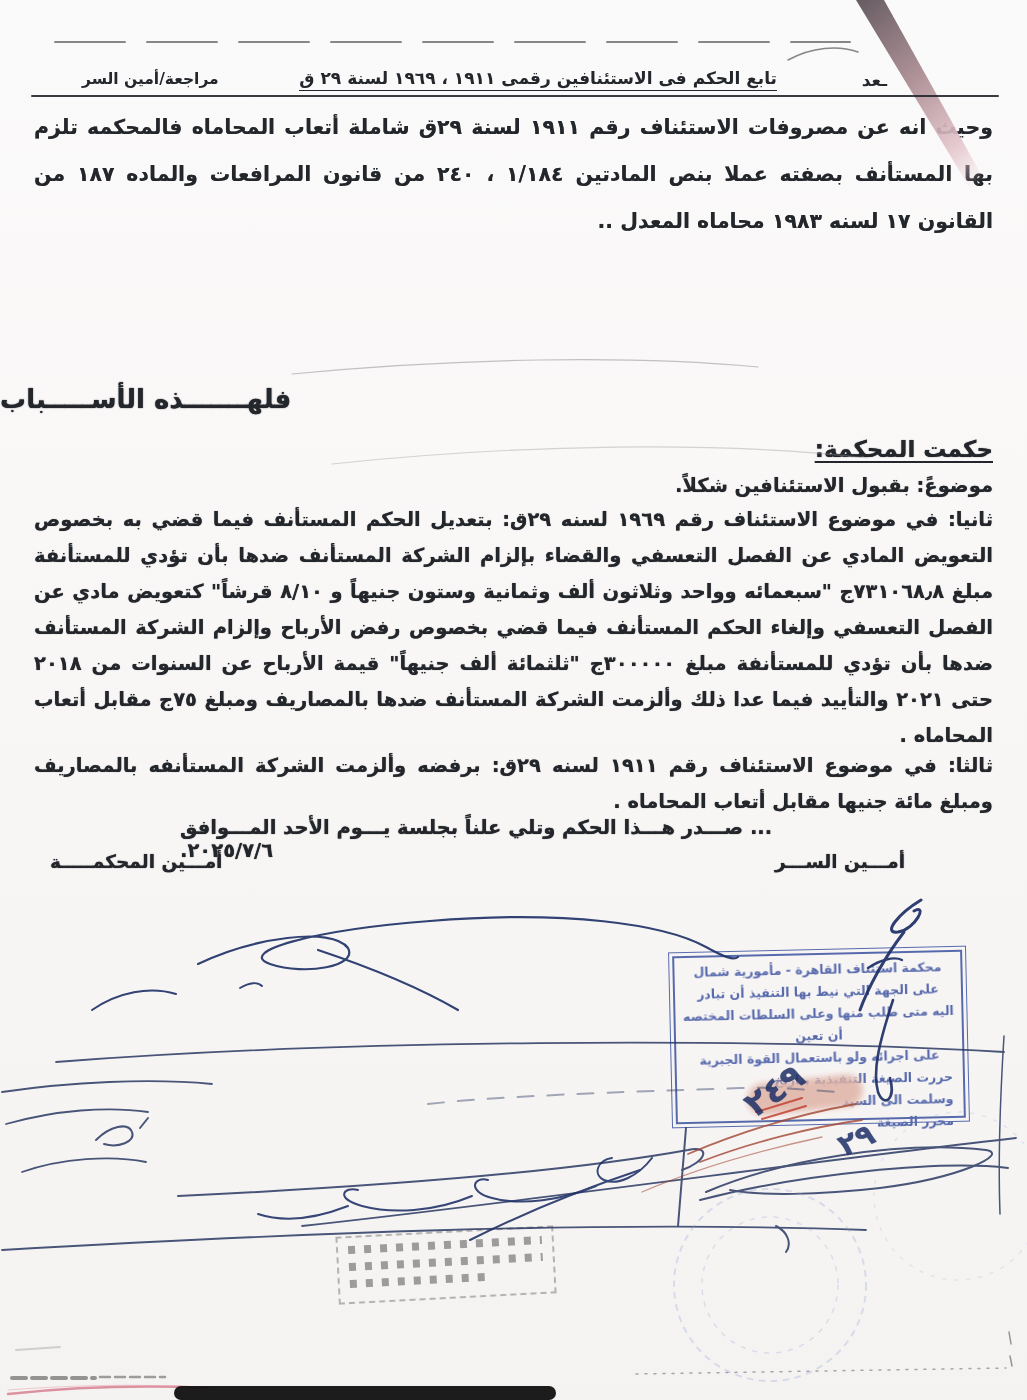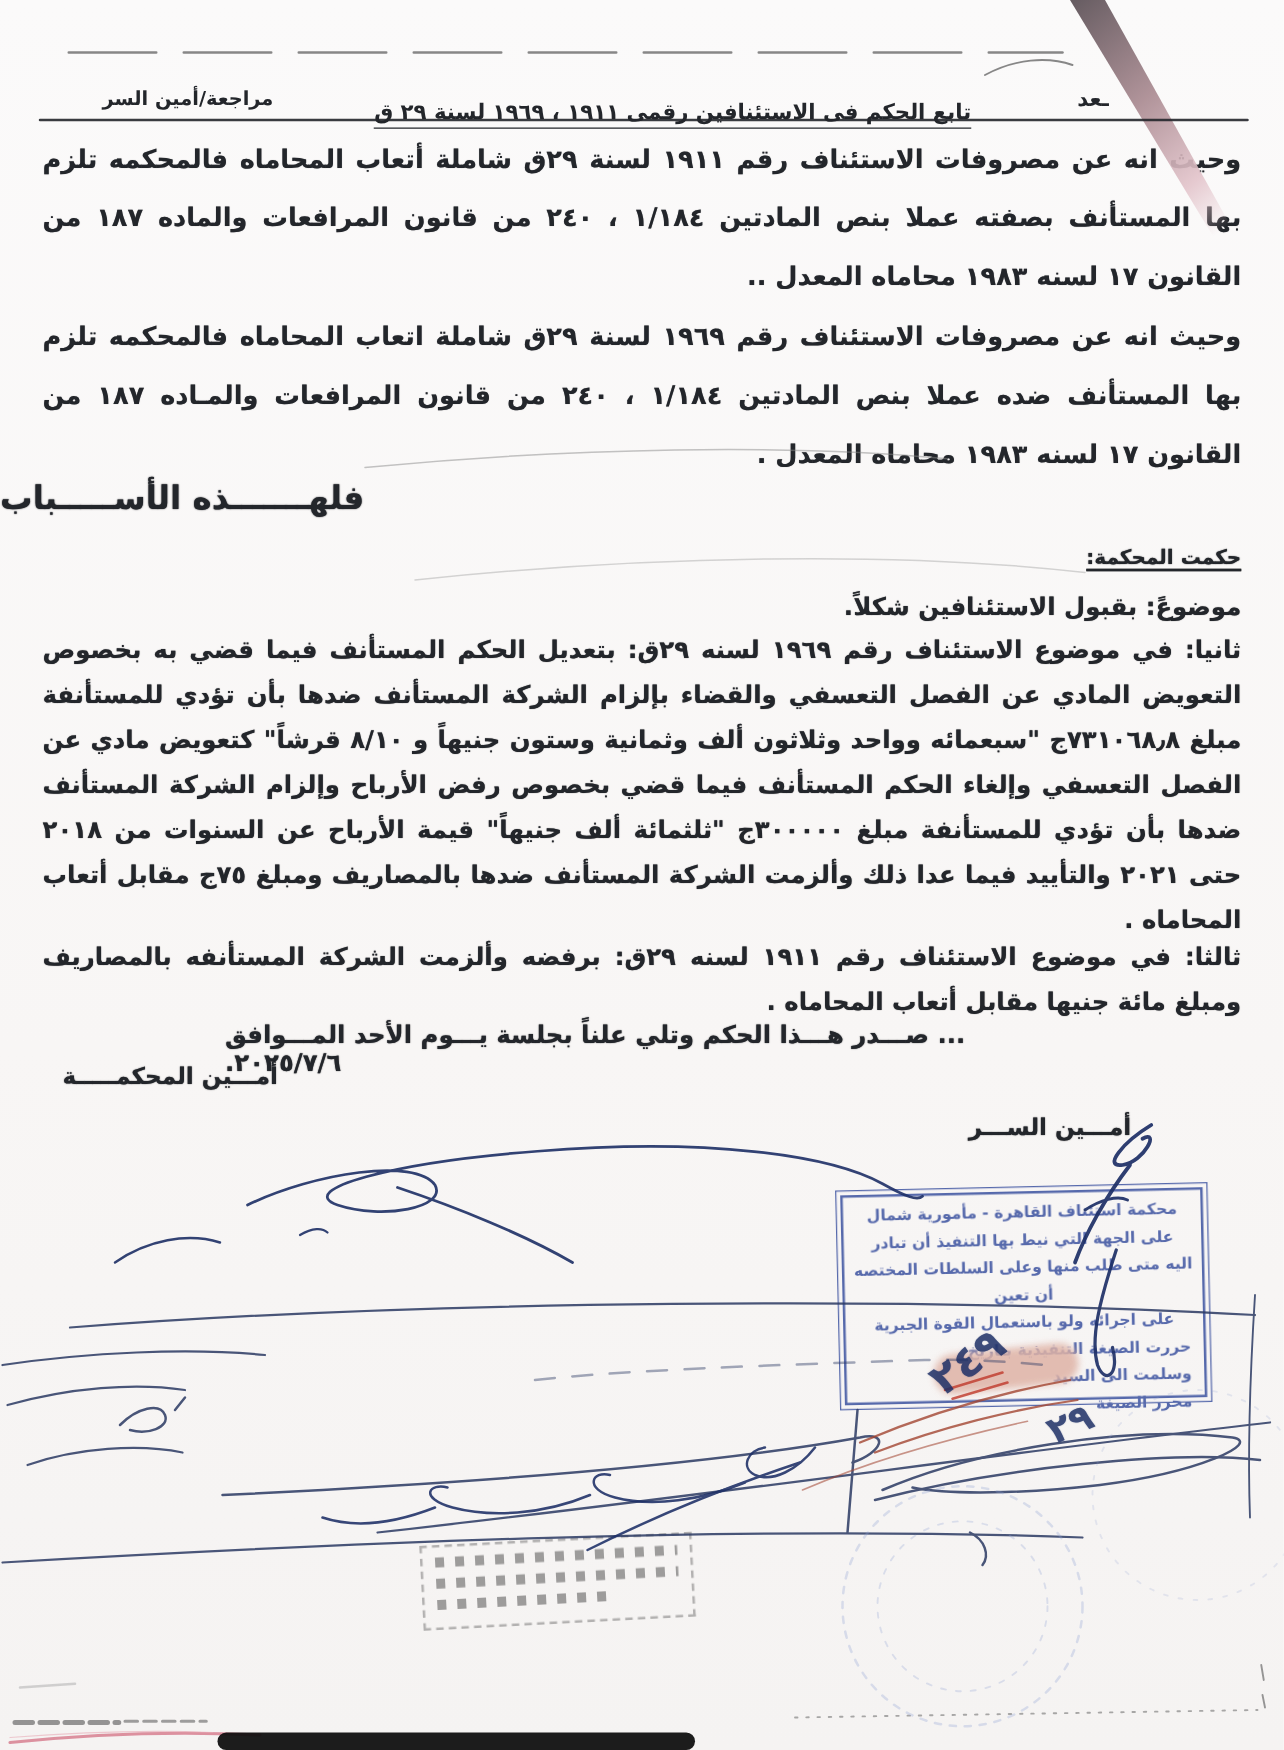--- a/index.html
+++ b/index.html
@@ -11,29 +11,29 @@
   }
   .page{position:absolute;inset:0;}
   .txt{direction:rtl;text-align:justify;position:absolute;right:34px;left:34px;
        font-weight:700;text-shadow:0 0 .6px rgba(20,22,28,.55);}
   .hdr-item{position:absolute;font-size:17px;font-weight:700;white-space:nowrap;direction:rtl;}
   .hdr-title{border-bottom:1.6px solid var(--ink,#23262b);padding-bottom:2px;}
   .p-body{font-size:20.5px;line-height:47px;}
   .reasons{position:absolute;top:384px;left:0;right:0;text-align:left;direction:rtl;
        font-size:26px;font-weight:900;letter-spacing:.5px;
        text-shadow:0 0 1.2px rgba(10,10,14,.9);}
-  .rule-head{position:absolute;right:34px;top:436px;direction:rtl;font-size:16px;font-weight:900;
+  .rule-head{position:absolute;right:34px;top:436px;direction:rtl;font-size:23px;font-weight:900;
        text-decoration:underline;text-decoration-thickness:2px;text-underline-offset:4px;
        text-shadow:0 0 1px rgba(10,10,14,.8);}
   .rule-line{font-size:19.5px;line-height:36px;font-weight:800;text-shadow:0 0 .8px rgba(10,10,14,.7);}
   .issued{position:absolute;right:232px;left:180px;top:816px;direction:rtl;text-align:left;
        font-size:19.5px;font-weight:900;text-shadow:0 0 1px rgba(10,10,14,.8);}
   .sig{position:absolute;top:851px;direction:rtl;font-size:18.5px;font-weight:900;
        text-shadow:0 0 1px rgba(10,10,14,.8);white-space:nowrap;}
-  .sig-right{right:122px;margin-top:41px;}
+  .sig-right{right:122px;}
   .sig-left{left:50px;}
   
   .exstamp{
     position:absolute;left:674px;top:953px;width:290px;height:168px;
     border:2px solid var(--stamp-blue,#4056a2);outline:1.5px solid var(--stamp-blue,#4056a2);
     outline-offset:3px;transform:rotate(-1.3deg);
     color:var(--stamp-blue,#4056a2);direction:rtl;
     font-size:12.5px;line-height:22px;font-weight:600;text-align:center;
     filter:blur(.55px);opacity:.88;padding-top:4px;box-sizing:border-box;z-index:20;
   }
@@ -63,26 +63,25 @@
   .fadedblue{stroke:var(--faded-stamp-blue,#8fa2d4);}
   .blob{fill:var(--hand,#2b4093);stroke:none;}
 </style>
 </head>
 <body>
 
 <div class="page">
 
   <div style="position:absolute;top:60px;left:0;right:0;height:38px;">
     <span class="hdr-item" style="right:140px;top:10px;">ـعد</span>
-    <span class="hdr-item hdr-title" style="right:250px;top:20px;">تابع الحكم فى الاستئنافين رقمى ١٩١١ ، ١٩٦٩ لسنة ٢٩ ق</span>
+    <span class="hdr-item hdr-title" style="right:250px;top:8px;">تابع الحكم فى الاستئنافين رقمى ١٩١١ ، ١٩٦٩ لسنة ٢٩ ق</span>
     <span class="hdr-item" style="left:52px;top:10px;font-size:15.5px;margin-left:30px;">مراجعة/أمين السر</span>
   </div>
 
   <div class="txt p-body" style="top:104px;">وحيث انه عن مصروفات الاستئناف رقم ١٩١١ لسنة ٢٩ق شاملة أتعاب المحاماه فالمحكمه تلزم بها المستأنف بصفته عملا بنص المادتين ١/١٨٤ ، ٢٤٠ من قانون المرافعات والماده ١٨٧ من القانون ١٧ لسنه ١٩٨٣ محاماه المعدل ..</div>
-  <div class="txt p-body" style="top:246px;">وحيث انه عن مصروفات الاستئناف رقم ١٩٦٩ لسنة ٢٩ق شاملة اتعاب المحاماه فالمحكمه تلزم بها المستأنف ضده عملا بنص المادتين ١/١٨٤ ، ٢٤٠ من قانون المرافعات والمـاده ١٨٧ من القانون ١٧ لسنه ١٩٨٣ محاماه المعدل .</div>
 
   <div class="reasons">فلهـــــــذه الأســـــباب</div>
 
   <div class="rule-head">حكمت المحكمة:</div>
   <div class="txt rule-line" style="top:468px;text-align:right;">موضوعً: بقبول الاستئنافين شكلاً.</div>
   <div class="txt rule-line" style="top:502px;">ثانيا: في موضوع الاستئناف رقم ١٩٦٩ لسنه ٢٩ق: بتعديل الحكم المستأنف فيما قضي به بخصوص التعويض المادي عن الفصل التعسفي والقضاء بإلزام الشركة المستأنف ضدها بأن تؤدي للمستأنفة مبلغ ٧٣١٠٦٨٫٨ج "سبعمائه وواحد وثلاثون ألف وثمانية وستون جنيهاً و ٨/١٠ قرشاً" كتعويض مادي عن الفصل التعسفي وإلغاء الحكم المستأنف فيما قضي بخصوص رفض الأرباح وإلزام الشركة المستأنف ضدها بأن تؤدي للمستأنفة مبلغ ٣٠٠٠٠٠ج "ثلثمائة ألف جنيهاً" قيمة الأرباح عن السنوات من ٢٠١٨ حتى ٢٠٢١ والتأييد فيما عدا ذلك وألزمت الشركة المستأنف ضدها بالمصاريف ومبلغ ٧٥ج مقابل أتعاب المحاماه .</div>
   <div class="txt rule-line" style="top:748px;">ثالثا: في موضوع الاستئناف رقم ١٩١١ لسنه ٢٩ق: برفضه وألزمت الشركة المستأنفه بالمصاريف ومبلغ مائة جنيها مقابل أتعاب المحاماه .</div>
   <div class="issued">... صـــدر هـــذا الحكم وتلي علناً بجلسة يـــوم الأحد المـــوافق ٢٠٢٥/٧/٦.</div>
 
   <div class="sig sig-right">أمـــين الســـر</div>

